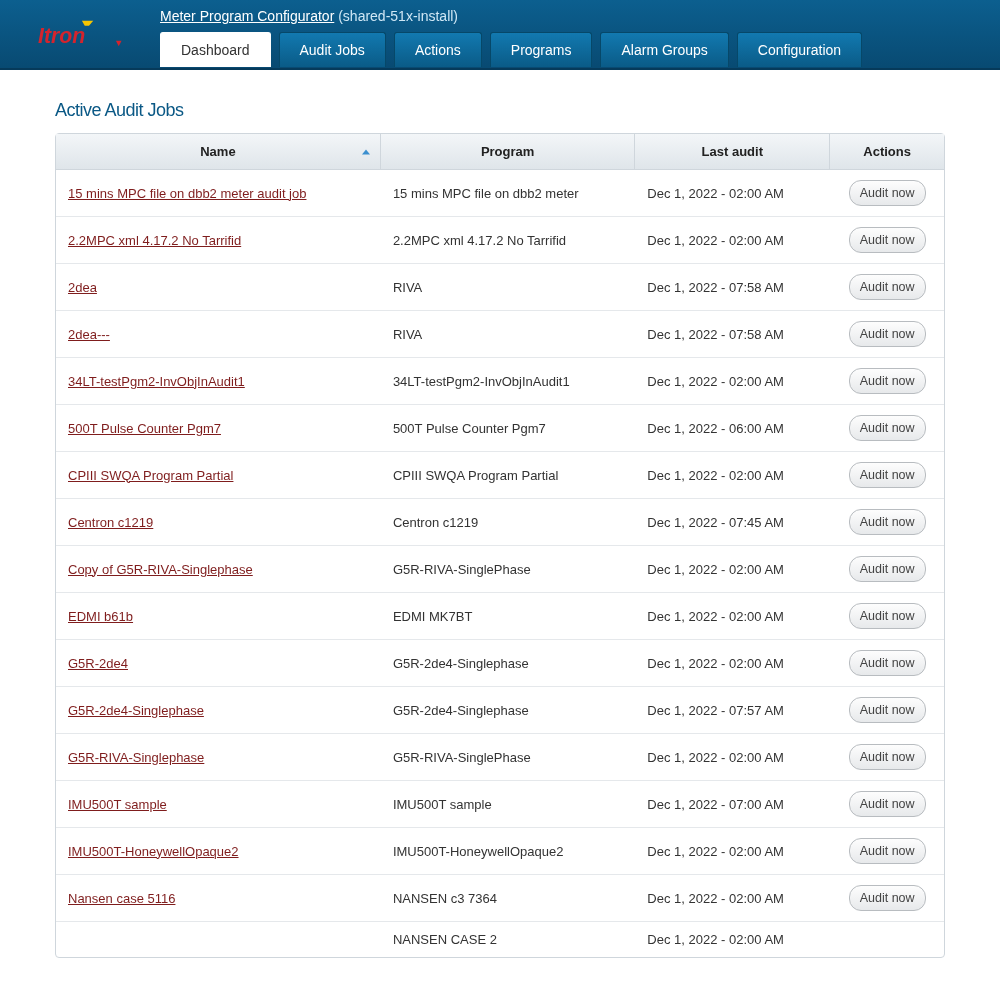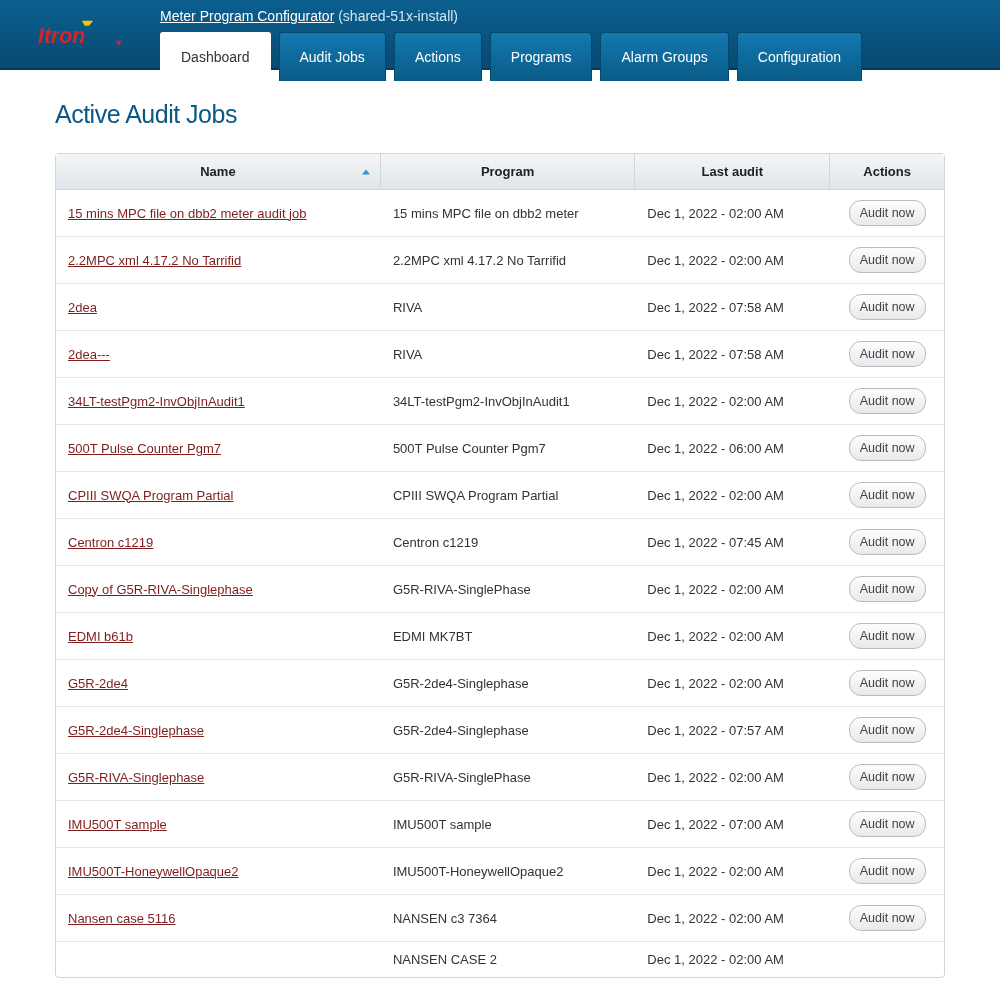--- a/index.html
+++ b/index.html
@@ -44,40 +44,40 @@
   color: #cfe7f5;
 }
 .nav {
   display: flex;
   gap: 8px;
 }
 .nav-item {
   background: #0d6b9e;
   background: linear-gradient(#1279b0, #0a5b87);
   color: #fff;
-  padding: 16px 20px;
+  padding: 9px 20px;
   border-radius: 3px 3px 0 0;
   font-size: 14px;
   cursor: pointer;
   border: 1px solid #064869;
   border-bottom: none;
 }
 .nav-item.active {
   background: #fff;
   color: #333;
   border-color: #fff;
 }
 .content {
   padding: 30px 55px 30px 55px;
 }
 h1 {
   color: #0a5885;
   font-weight: normal;
-  font-size: 25px;
-  margin-bottom: 24px;
+  font-size: 18px;
+  margin-bottom: 12px;
   letter-spacing: -0.5px;
 }
 table {
   width: 100%;
   border-collapse: separate;
   border-spacing: 0;
   border: 1px solid #cfd6dc;
   border-radius: 4px;
 }
 thead th {

